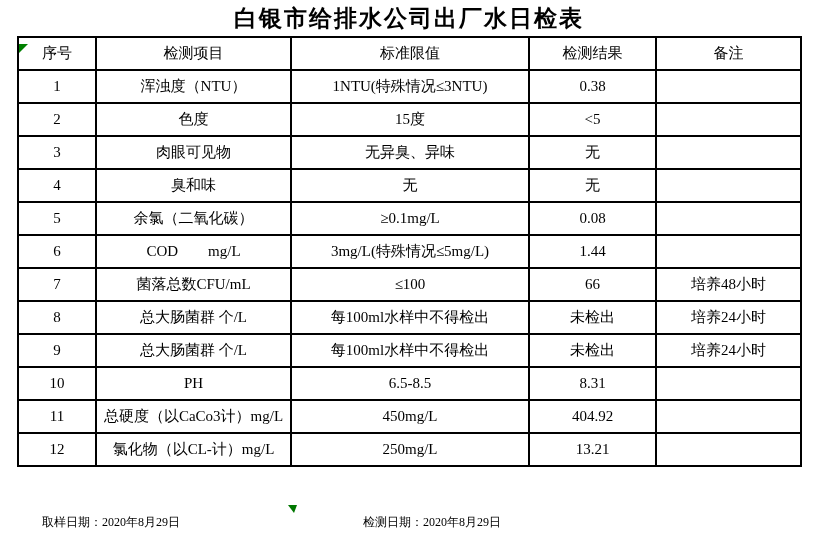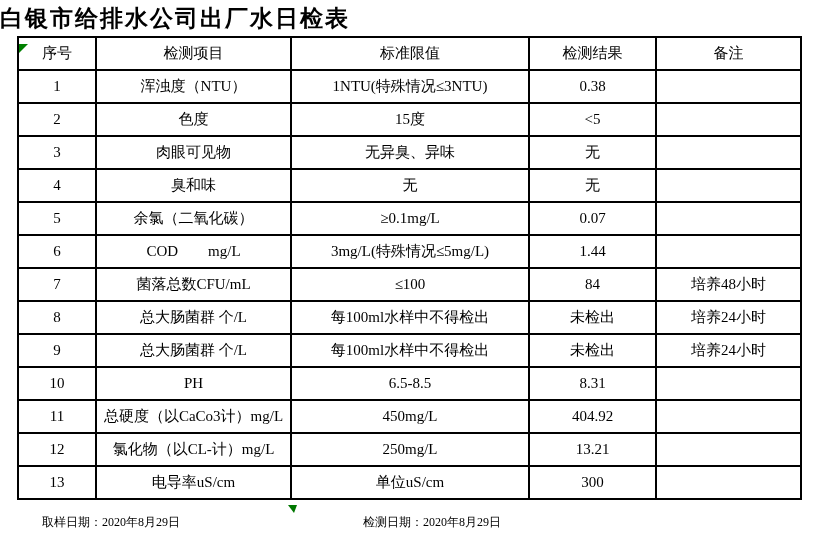--- a/index.html
+++ b/index.html
@@ -6,21 +6,21 @@
   .page{
     position:relative;
     width:818px;height:539px;
     background:#ffffff;
     font-family:"Liberation Serif","DejaVu Serif",serif;
     color:#000000;
     overflow:hidden;
   }
   .title{
     position:absolute;top:3px;left:0;width:100%;
-    text-align:left;
+    text-align:center;
     font-size:23px;font-weight:bold;letter-spacing:2px;
     line-height:32px;
   }
   table.daily-check{
     position:absolute;left:17px;top:36px;
     width:783px;
     border-collapse:collapse;table-layout:fixed;
   }
   table.daily-check th,
   table.daily-check td{
@@ -88,35 +88,35 @@
       <td>4</td>
       <td>臭和味</td>
       <td>无</td>
       <td>无</td>
       <td></td>
     </tr>
         <tr>
       <td>5</td>
       <td>余氯（二氧化碳）</td>
       <td>≥0.1mg/L</td>
-      <td>0.07</td>
+      <td>0.08</td>
       <td></td>
     </tr>
         <tr>
       <td>6</td>
       <td>COD        mg/L</td>
       <td>3mg/L(特殊情况≤5mg/L)</td>
       <td>1.44</td>
       <td></td>
     </tr>
         <tr>
       <td>7</td>
       <td>菌落总数CFU/mL</td>
       <td>≤100</td>
-      <td>84</td>
+      <td>66</td>
       <td>培养48小时</td>
     </tr>
         <tr>
       <td>8</td>
       <td>总大肠菌群 个/L</td>
       <td>每100ml水样中不得检出</td>
       <td>未检出</td>
       <td>培养24小时</td>
     </tr>
         <tr>
@@ -140,27 +140,20 @@
       <td>404.92</td>
       <td></td>
     </tr>
         <tr>
       <td>12</td>
       <td>氯化物（以CL-计）mg/L</td>
       <td>250mg/L</td>
       <td>13.21</td>
       <td></td>
     </tr>
-        <tr>
-      <td>13</td>
-      <td>电导率uS/cm</td>
-      <td>单位uS/cm</td>
-      <td>300</td>
-      <td></td>
-    </tr>
       </tbody>
   </table>
 
   <svg class="corner-indicator" width="9" height="9" viewBox="0 0 9 9">
     <polygon points="0,0 9,0 0,9" fill="#008000"></polygon>
   </svg>
 
   <svg class="bottom-marker" width="10" height="8" viewBox="0 0 10 8">
     <polygon points="1,0 10,0 7,8" fill="#007700"></polygon>
   </svg>

